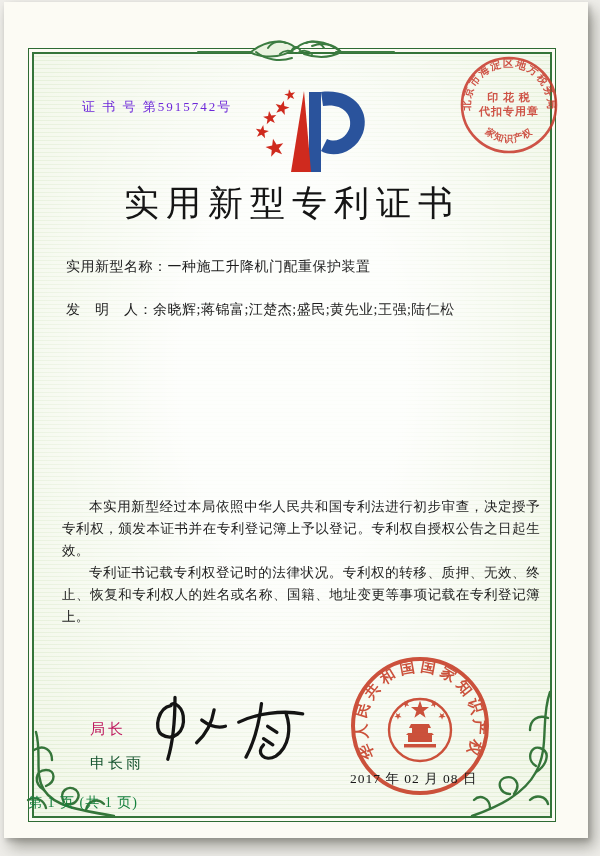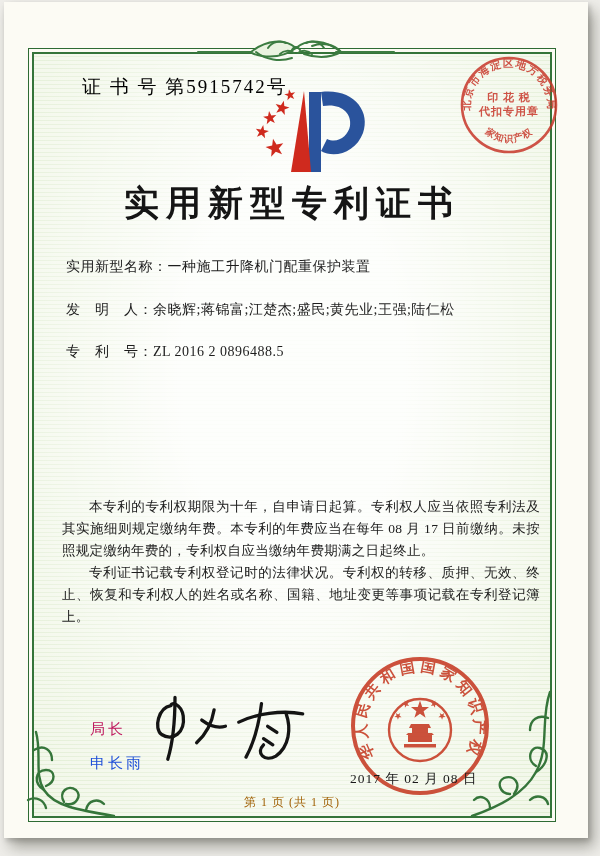--- a/index.html
+++ b/index.html
@@ -10,37 +10,37 @@
   
   .frame{position:absolute;left:24px;top:46px;width:526px;height:772px;border:1px solid #2e6b33;}
   .frame-inner{position:absolute;inset:3px;border:2px solid #35743a;
       background:
         radial-gradient(ellipse at 50% 42%, rgba(255,255,255,.88) 30%, rgba(255,255,255,.25) 75%, rgba(255,255,255,0) 100%),
         repeating-linear-gradient(0deg,#f2f7e9 0px,#f2f7e9 3px,#e2eed4 3px,#e2eed4 4px);}
   .orn{position:absolute;pointer-events:none;}
   .orn-top{left:192px;top:26px;width:200px;height:42px;}
   .orn-bl{left:18px;top:728px;width:96px;height:92px;}
   .orn-br{left:466px;top:688px;width:88px;height:132px;}
-  .cert-no{position:absolute;left:78px;top:72px;font-size:19px;letter-spacing:2px;color:#000000;}
+  .cert-no{position:absolute;left:78px;top:96px;font-size:13px;letter-spacing:2px;color:#6d28d9;}
   .logo{position:absolute;left:239px;top:82px;width:132px;height:100px;}
   .title{position:absolute;left:24px;top:178px;width:528px;text-align:center;
-         font-size:35px;font-weight:bold;letter-spacing:7px;color:#151515;}
+         font-size:35px;font-weight:normal;letter-spacing:7px;color:#151515;}
   .field{position:absolute;left:62px;width:470px;font-size:14px;letter-spacing:.5px;color:#1d1d1d;white-space:nowrap;}
   .f0{top:256px}.f1{top:299px}.f2{top:341px}.f3{top:384px}.f4{top:426px}.f5{top:469px}
   .paras{position:absolute;left:58px;top:494px;width:478px;}
   .paras p{margin:0;font-size:13.5px;line-height:22px;letter-spacing:.3px;color:#1d1d1d;
            text-indent:2em;text-align:justify;}
   .signer-title{position:absolute;left:86px;top:718px;font-size:15px;letter-spacing:3px;color:#be185d;}
-  .signer-name{position:absolute;left:86px;top:752px;font-size:15px;letter-spacing:3px;color:#1d4ed8;}
+  .signer-name{position:absolute;left:86px;top:752px;font-size:15px;letter-spacing:3px;color:#14532d;}
   .signature{position:absolute;left:136px;top:690px;width:175px;height:85px;}
   .tax-seal{position:absolute;left:452px;top:50px;width:106px;height:106px;opacity:.85;}
   .authority-seal{position:absolute;left:341px;top:649px;width:150px;height:150px;opacity:.88;}
   .date-stamp{position:absolute;left:346px;top:768px;font-size:13.5px;letter-spacing:1px;color:#191919;z-index:5;}
-  .page-info{position:absolute;left:24px;top:792px;width:528px;text-align:center;
-             font-size:12px;letter-spacing:1px;color:#a16207;}
+  .page-info{position:absolute;left:24px;top:792px;width:528px;
+             font-size:14px;letter-spacing:1px;color:#15803d;}
   svg{display:block;}
 </style>
 </head>
 <body>
 
 <div class="stage">
   <div class="sheet">
 
     <div class="frame">
       <div class="frame-inner"></div>
@@ -118,24 +118,23 @@
       <use href="#star-a" transform="translate(19,48) scale(0.70) rotate(10)" fill="#cf2a1e"></use>
       <use href="#star-a" transform="translate(27,34) scale(0.70) rotate(-8)" fill="#cf2a1e"></use>
       <use href="#star-a" transform="translate(39,24) scale(0.75) rotate(14)" fill="#cf2a1e"></use>
       <use href="#star-a" transform="translate(47,11) scale(0.58) rotate(-10)" fill="#cf2a1e"></use>
     </svg>
 
     <div class="title">实用新型专利证书</div>
 
     <div class="field f0"><span>实用新型名称：</span><span>一种施工升降机门配重保护装置</span></div>
     <div class="field f1"><span>发　明　人：</span><span>余晓辉;蒋锦富;江楚杰;盛民;黄先业;王强;陆仁松</span></div>
-    <div class="field f2"><span>专　利　号：</span><span>ZL 2016 2 0896488.5</span></div>
 
     <div class="paras">
-      <p>本专利的专利权期限为十年，自申请日起算。专利权人应当依照专利法及其实施细则规定缴纳年费。本专利的年费应当在每年 08 月 17 日前缴纳。未按照规定缴纳年费的，专利权自应当缴纳年费期满之日起终止。</p>
+      <p>本实用新型经过本局依照中华人民共和国专利法进行初步审查，决定授予专利权，颁发本证书并在专利登记簿上予以登记。专利权自授权公告之日起生效。</p>
       <p>专利证书记载专利权登记时的法律状况。专利权的转移、质押、无效、终止、恢复和专利权人的姓名或名称、国籍、地址变更等事项记载在专利登记簿上。</p>
     </div>
 
     <div class="signer-title">局长</div>
     <div class="signer-name">申长雨</div>
 
     <svg class="signature" viewBox="0 0 170 80">
       <g stroke="#141414" stroke-width="3.2" fill="none" stroke-linecap="round" stroke-linejoin="round">
         <path d="M30,12 C18,14 13,34 21,40 C32,47 44,38 42,22 C40,10 30,8 30,12"></path>
         <path d="M34,4 C34,20 33,44 27,64"></path>

